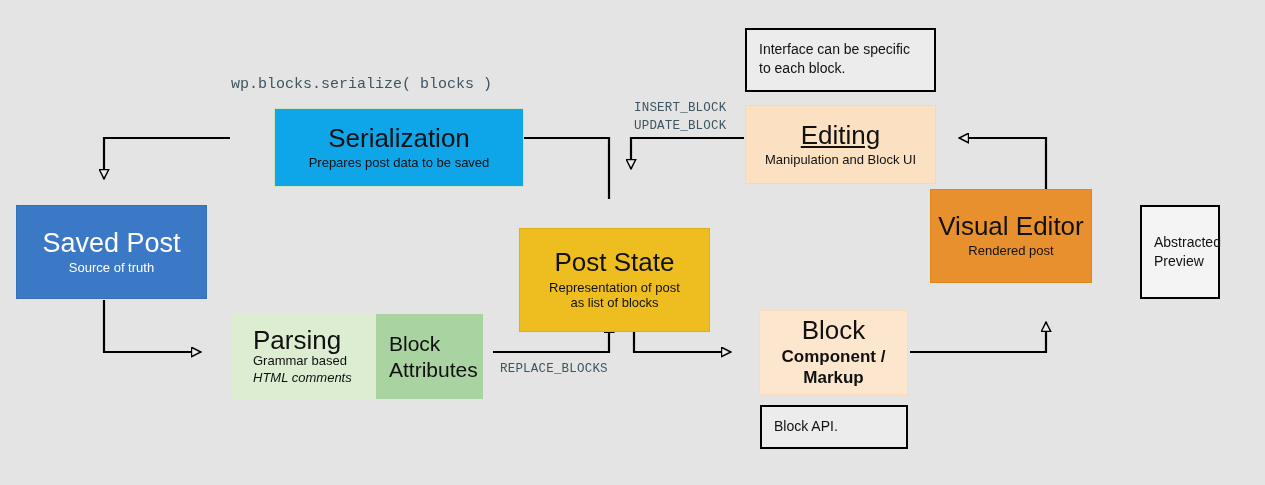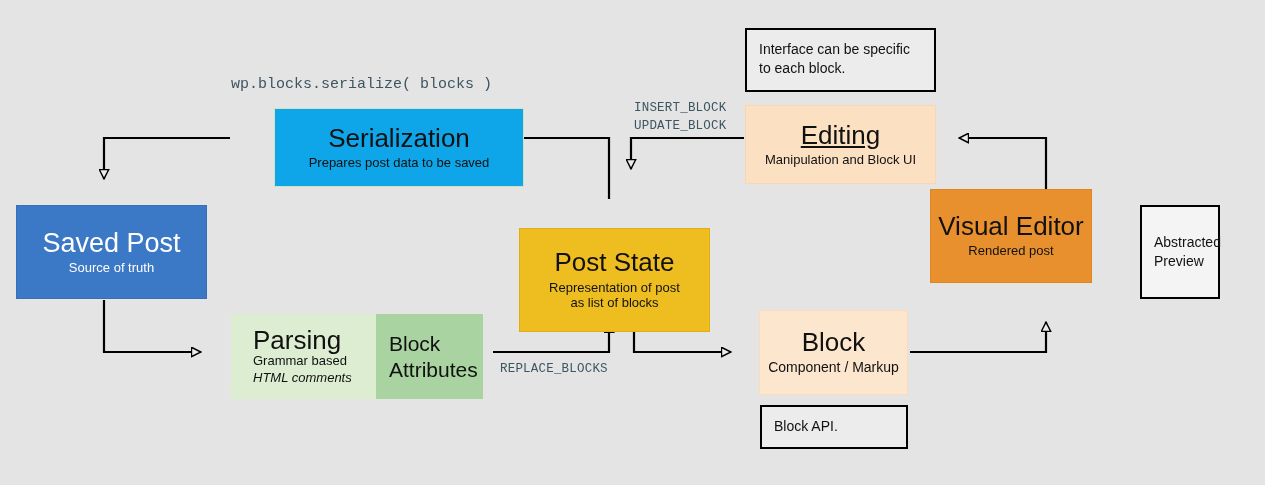--- a/index.html
+++ b/index.html
@@ -128,21 +128,21 @@
 
   
   .block-node {
     left: 759px; top: 310px;
     width: 149px; height: 85px;
     background: #fce6cd;
     border: 1px solid #fbdcba;
     color: #111;
   }
   .block-node .title { font-size: 26px; }
-  .block-node .sub { font-size: 14px; }
+  .block-node .sub { font-size: 17px; font-weight: bold; }
 
   
   .visual-editor {
     left: 930px; top: 189px;
     width: 162px; height: 94px;
     background: #e8902e;
     border: 1px solid #dd871f;
     color: #111;
   }
   .visual-editor .title { font-size: 26px; }

